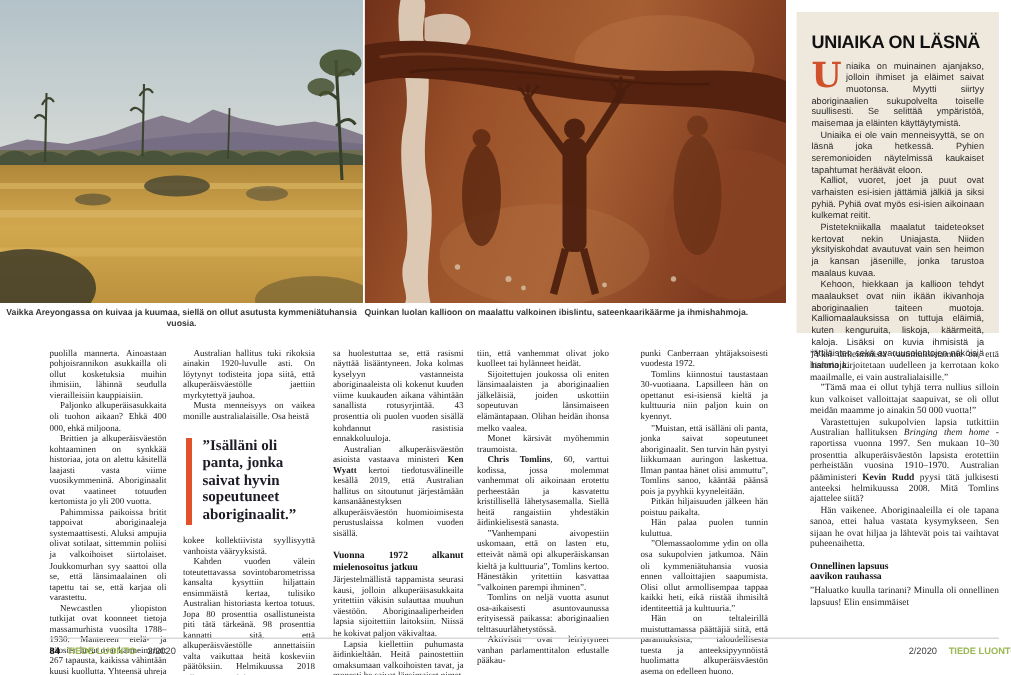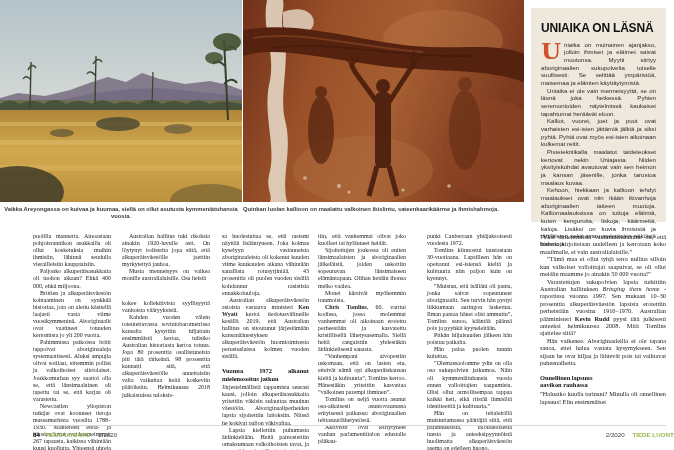--- a/index.html
+++ b/index.html
@@ -172,20 +172,21 @@
     <p class="bp ind">Brittien ja alkuperäisväestön kohtaaminen on synkkää historiaa, jota on alettu käsitellä laajasti vasta viime vuosikymmeninä. Aboriginaalit ovat vaatineet totuuden kertomista jo yli 200 vuotta.</p>
     <p class="bp ind">Pahimmissa paikoissa britit tappoivat aboriginaaleja systemaattisesti. Aluksi ampujia olivat sotilaat, sittemmin poliisi ja valkoihoiset siirtolaiset. Joukkomurhan syy saattoi olla se, että länsimaalainen oli tapettu tai se, että karjaa oli varastettu.</p>
     <p class="bp ind">Newcastlen yliopiston tutkijat ovat koonneet tietoja massamurhista vuosilta 1788–1930. Mantereen etelä- ja itäosien luvut ovat karmeimmat: 267 tapausta, kaikissa vähintään kuusi kuollutta. Yhteensä uhreja on 7 226. Tilastointi on vielä kesken.</p>
   </div>
 
   <div class="col c2">
     <p class="bp ind">Australian hallitus tuki rikoksia ainakin 1920-luvulle asti. On löytynyt todisteita jopa siitä, että alkuperäisväestölle jaettiin myrkytettyä jauhoa.</p>
     <p class="bp ind">Musta menneisyys on vaikea monille australialaisille. Osa heistä</p>
     <div class="pullquote">
       <div class="qbar"></div>
+      <div class="qtext">”Isälläni oli panta, jonka saivat hyvin sopeutuneet aboriginaalit.”</div>
     </div>
     <p class="bp">kokee kollektiivista syyllisyyttä vanhoista vääryyksistä.</p>
     <p class="bp ind">Kahden vuoden välein toteutettavassa sovintobarometrissa kansalta kysyttiin hiljattain ensimmäistä kertaa, tulisiko Australian historiasta kertoa totuus. Jopa 80 prosenttia osallistuneista piti tätä tärkeänä. 98 prosenttia kannatti sitä, että alkuperäisväestölle annettaisiin valta vaikuttaa heitä koskeviin päätöksiin. Helmikuussa 2018 julkaistuissa tuloksis-</p>
   </div>
 
   <div class="col c3">
     <p class="bp">sa huolestuttaa se, että rasismi näyttää lisääntyneen. Joka kolmas kyselyyn vastanneista aboriginaaleista oli kokenut kuuden viime kuukauden aikana vähintään sanallista rotusyrjintää. 43 prosenttia oli puolen vuoden sisällä kohdannut rasistisia ennakkoluuloja.</p>
     <p class="bp ind"><span>Australian alkuperäisväestön asioista vastaava ministeri </span><span class="bold">Ken Wyatt</span><span> kertoi tiedotusvälineille kesällä 2019, että Australian hallitus on sitoutunut järjestämään kansanäänestyksen alkuperäisväestön huomioimisesta perustuslaissa kolmen vuoden sisällä.</span></p>
     <h3 class="subhead">Vuonna 1972 alkanut mielenosoitus jatkuu</h3>
     <p class="bp">Järjestelmällistä tappamista seurasi kausi, jolloin alkuperäisasukkaita yritettiin väkisin sulauttaa muuhun väestöön. Aboriginaaliperheiden lapsia sijoitettiin laitoksiin. Niissä he kokivat paljon väkivaltaa.</p>

